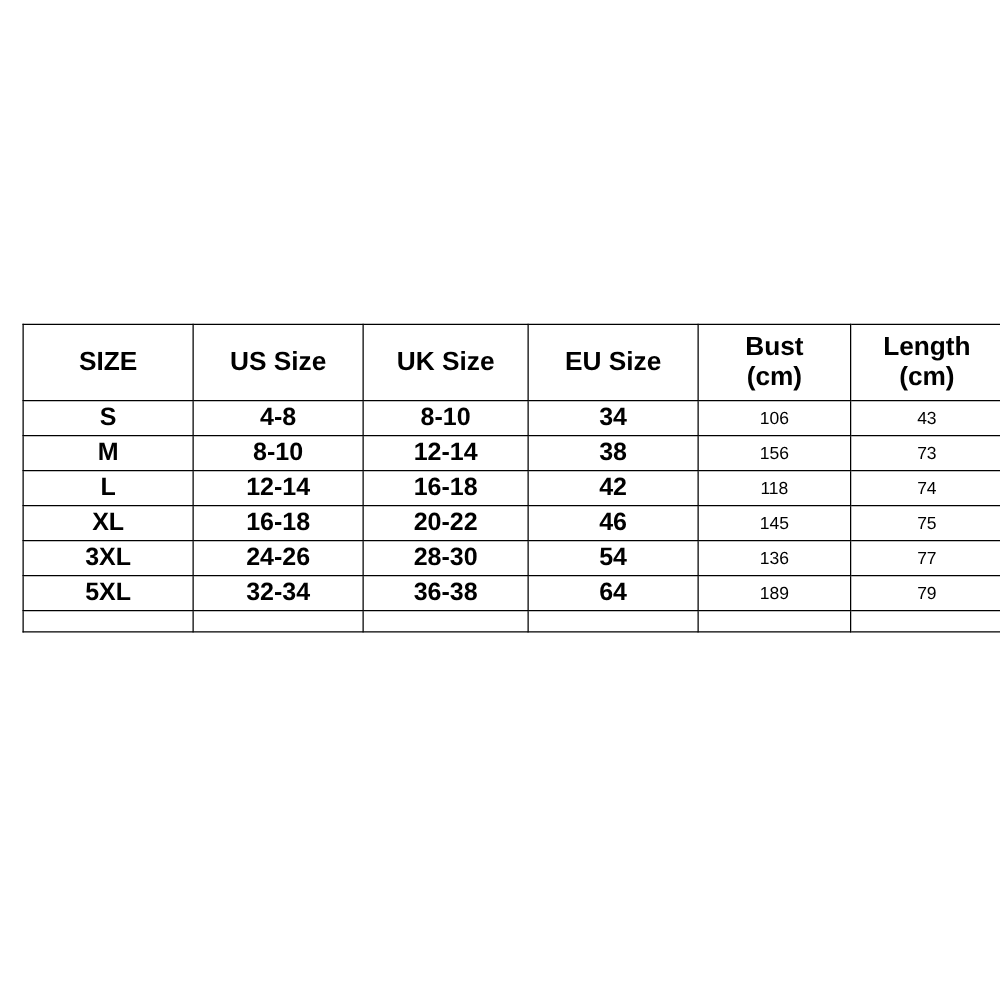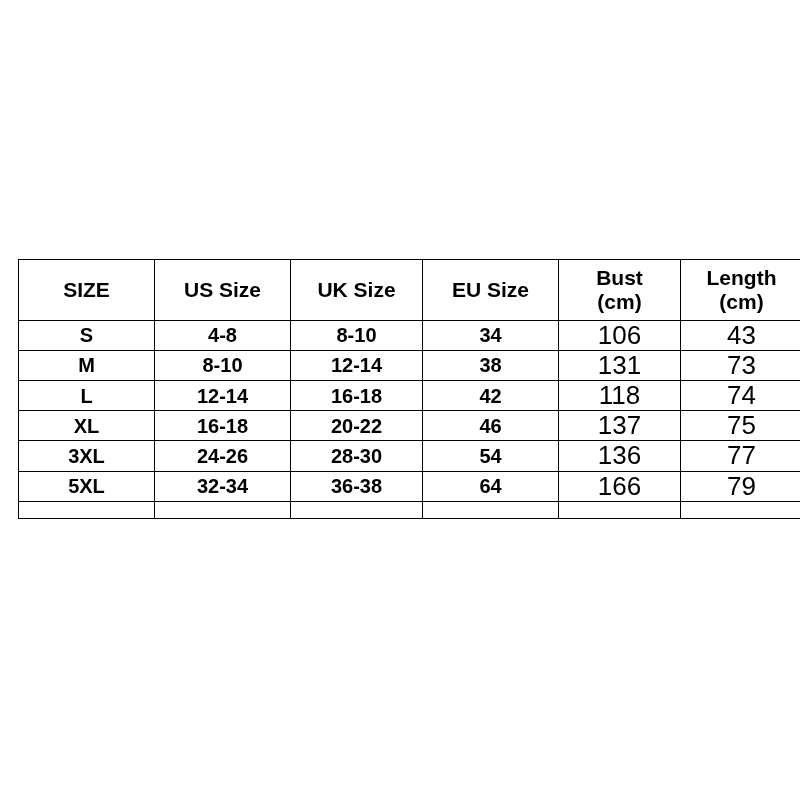--- a/index.html
+++ b/index.html
@@ -60,21 +60,21 @@
   #size-chart tbody td {
     height: 27px;
     font-size: 20px;
     font-weight: bold;
     vertical-align: middle;
   }
 
   
   #size-chart tbody td.plain {
     font-weight: normal;
-    font-size: 26px;
+    font-size: 14px;
   }
 
   
   #size-chart tbody tr.spacer td {
     height: 16px;
     border-left: 1px solid #000000;
     border-right: 1px solid #000000;
     border-top: 1px solid #000000;
     border-bottom: 1px solid #000000;
   }
@@ -124,53 +124,53 @@
         <td>8-10</td>
         <td>34</td>
         <td class="plain">106</td>
         <td class="plain">43</td>
       </tr>
       <tr>
         <td>M</td>
         <td>8-10</td>
         <td>12-14</td>
         <td>38</td>
-        <td class="plain">131</td>
+        <td class="plain">156</td>
         <td class="plain">73</td>
       </tr>
       <tr>
         <td>L</td>
         <td>12-14</td>
         <td>16-18</td>
         <td>42</td>
         <td class="plain">118</td>
         <td class="plain">74</td>
       </tr>
       <tr>
         <td>XL</td>
         <td>16-18</td>
         <td>20-22</td>
         <td>46</td>
-        <td class="plain">137</td>
+        <td class="plain">145</td>
         <td class="plain">75</td>
       </tr>
       <tr>
         <td>3XL</td>
         <td>24-26</td>
         <td>28-30</td>
         <td>54</td>
         <td class="plain">136</td>
         <td class="plain">77</td>
       </tr>
       <tr>
         <td>5XL</td>
         <td>32-34</td>
         <td>36-38</td>
         <td>64</td>
-        <td class="plain">166</td>
+        <td class="plain">189</td>
         <td class="plain">79</td>
       </tr>
       <tr class="spacer">
         <td></td>
         <td></td>
         <td></td>
         <td></td>
         <td></td>
         <td></td>
       </tr>

